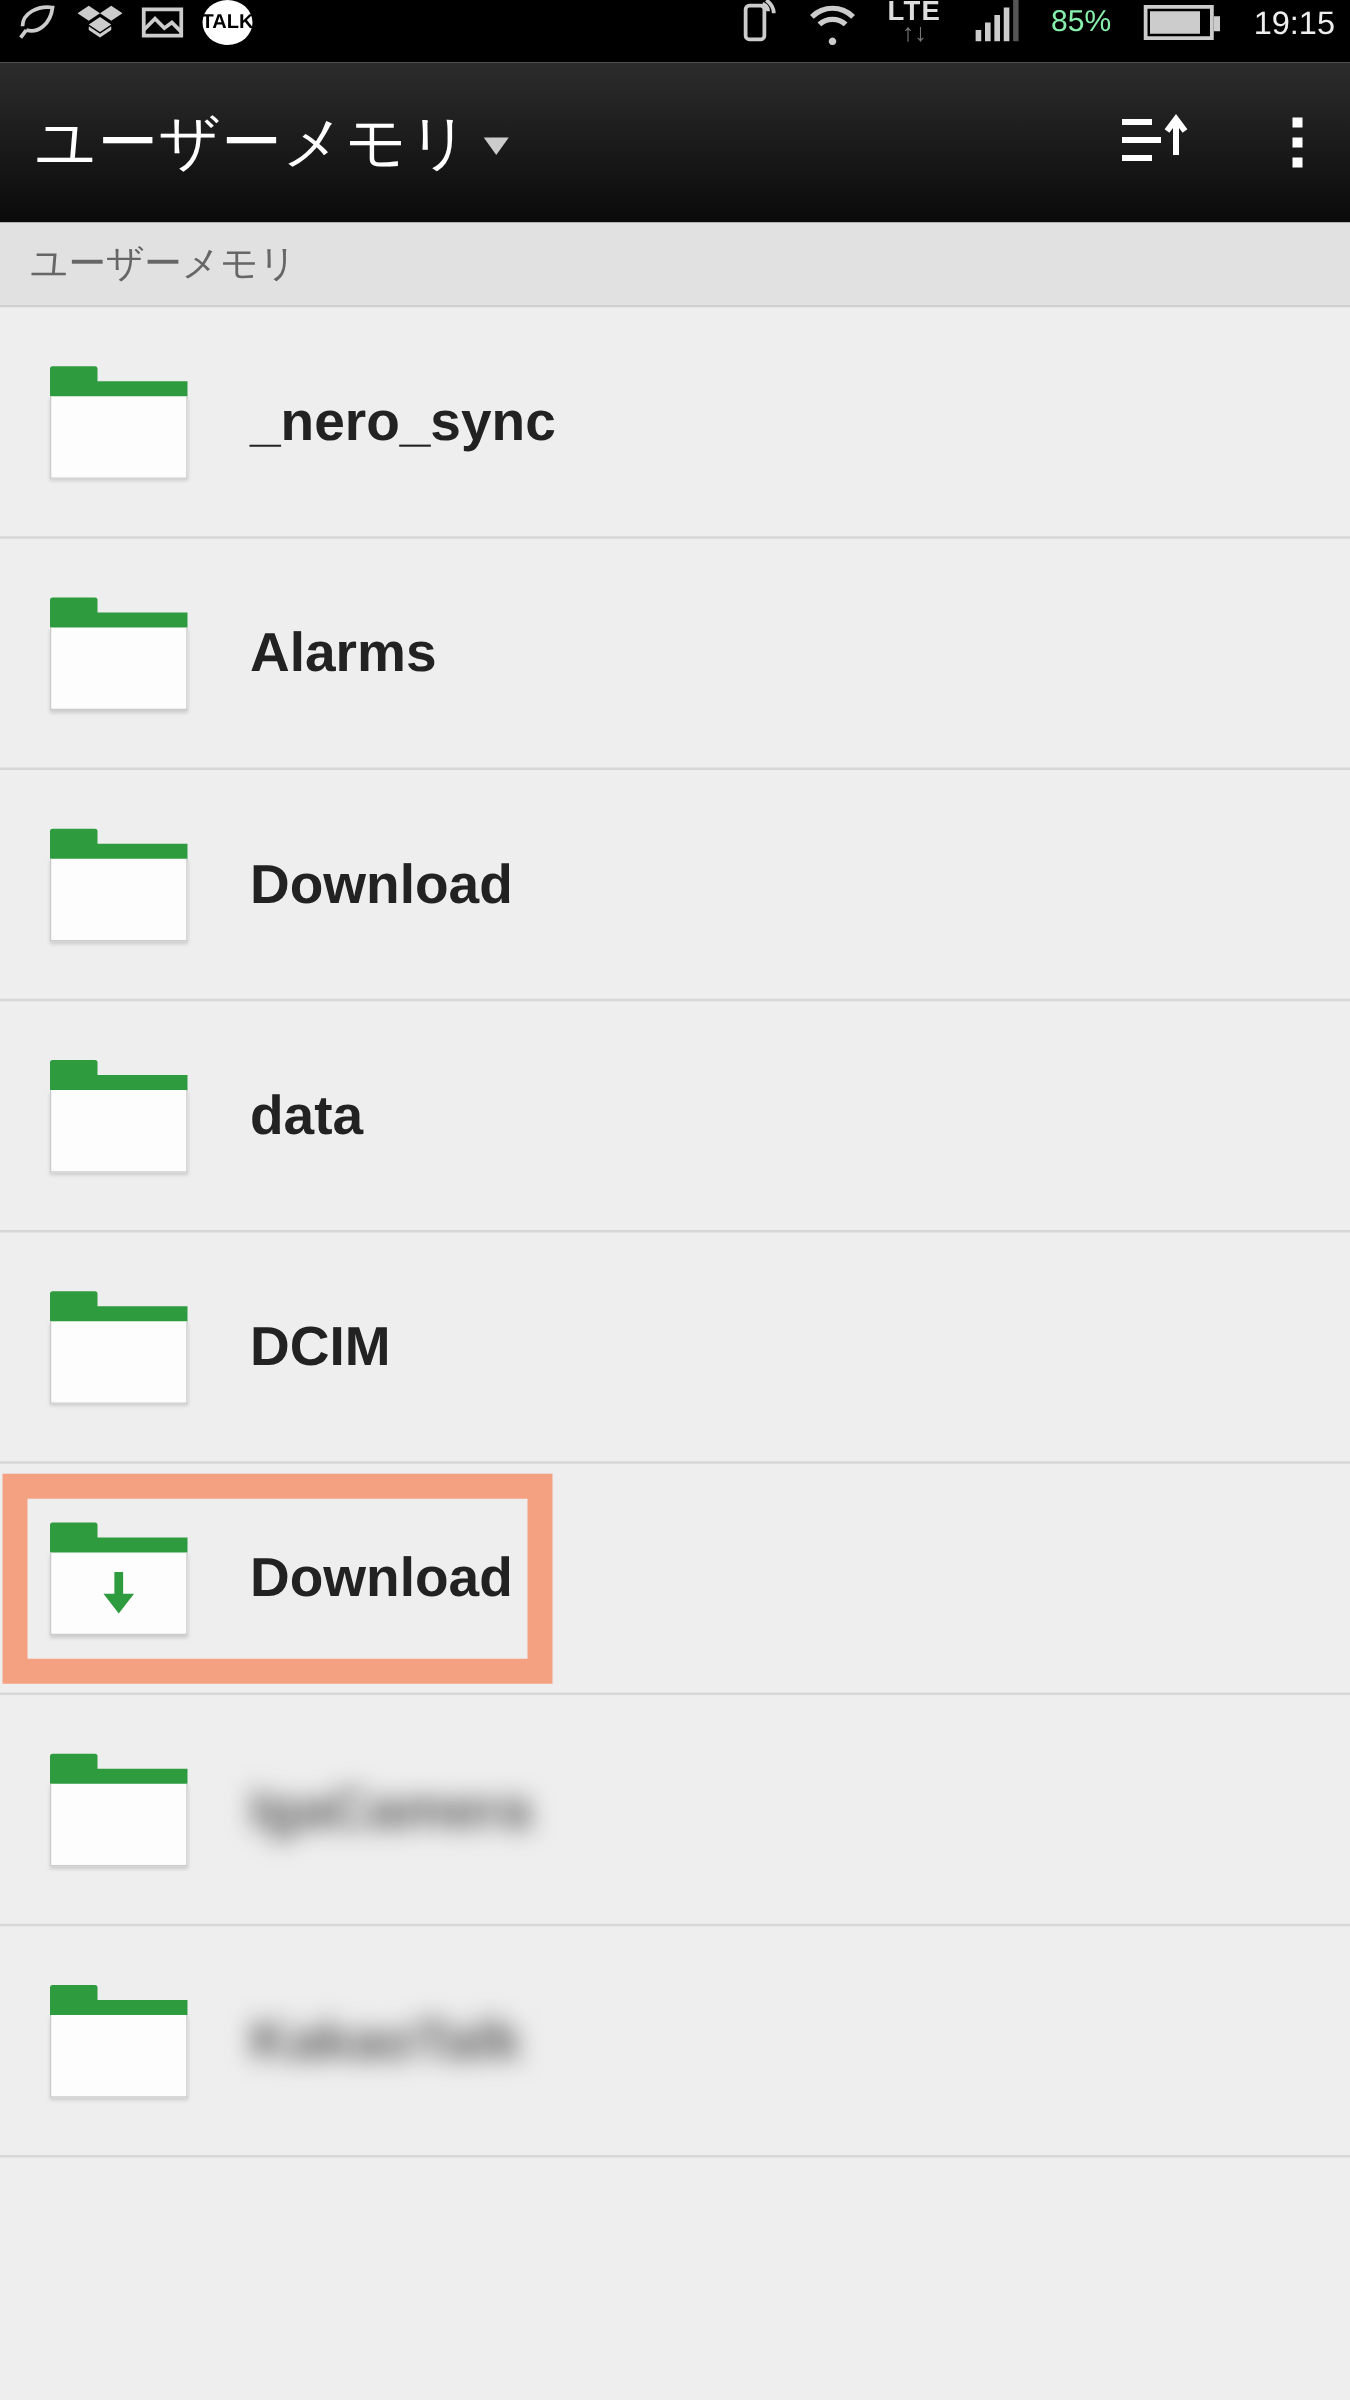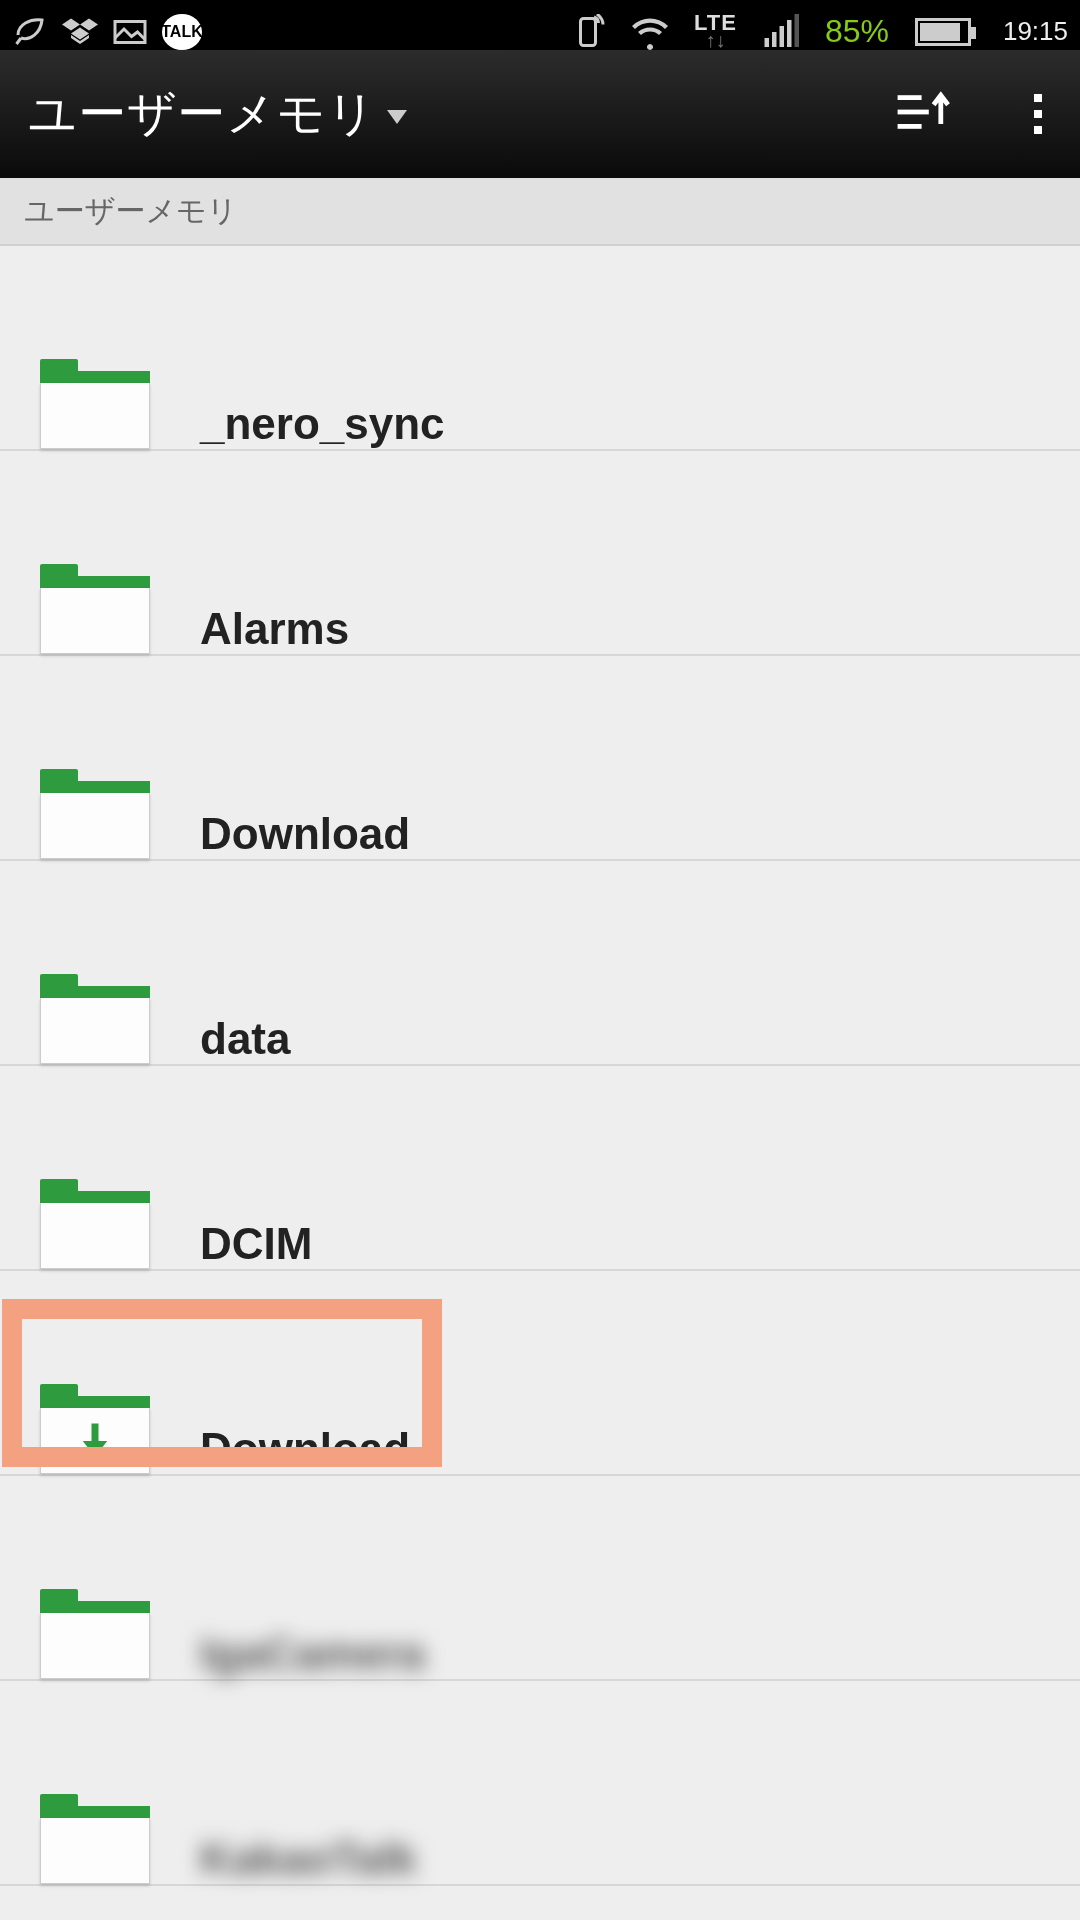--- a/index.html
+++ b/index.html
@@ -3,41 +3,41 @@
 <meta charset="utf-8">
 <style>
   * { margin: 0; padding: 0; box-sizing: border-box; }
   html, body { width: 1080px; height: 1920px; font-family: "Helvetica Neue", Arial, sans-serif; background: #eeeeee; overflow: hidden; }
   
   .status-bar {
     height: 50px;
     background: #000;
     color: #ddd;
     display: flex;
-    align-items: flex-end;
+    align-items: flex-start;
     padding: 0 12px;
     font-size: 30px;
   }
   .status-left { display: flex; gap: 14px; align-items: center; }
   .status-right { display: flex; gap: 26px; align-items: center; margin-left: auto; }
   .status-icon { width: 36px; height: 36px; display: flex; align-items: center; justify-content: center; }
   .talk-bubble {
     background: #fff; color: #000; border-radius: 50%; width: 40px; height: 36px;
     display: flex; align-items: center; justify-content: center; font-size: 16px; font-weight: bold;
     position: relative;
   }
   .talk-bubble::after { content:""; position:absolute; bottom:-6px; left:12px; border:6px solid transparent; border-top-color:#fff; }
   .lte-block { text-align: center; line-height: 0.85; }
   .lte-text { font-size: 22px; font-weight: bold; letter-spacing: 1px; }
   .lte-arrows { font-size: 20px; color: #777; }
   .batt-shell { width: 56px; height: 28px; border: 3px solid #ccc; position: relative; display: inline-block; vertical-align: middle; }
   .batt-shell::after { content:""; position:absolute; right:-8px; top:6px; width:5px; height:12px; background:#ccc; }
   .batt-fill { position:absolute; left:2px; top:2px; bottom:2px; width: 80%; background:#ccc; }
   .clock { font-size: 26px; color:#eee; margin-left: 6px; }
-  .batt-pct { font-size: 32px; color:#84cc16; }
+  .batt-pct { font-size: 24px; color:#86efac; }
   
   .action-bar {
     height: 128px;
     background: linear-gradient(#2c2c2c, #0a0a0a);
     color: #fff;
     display: flex;
     align-items: center;
     padding: 0 28px;
   }
   .title-wrap { display:flex; align-items:center; gap:10px; }
@@ -56,25 +56,24 @@
     padding: 0 24px;
     font-size: 30px;
     color: #666;
   }
   
   .file-list { background:#eee; }
   .folder-row {
     height: 185px;
     border-bottom: 2px solid #d7d7d7;
     display:flex;
-    align-items:flex-end;
+    align-items:center;
     padding: 0 40px;
     gap: 50px;
     position: relative;
-    margin-top: 20px;
   }
   .folder-icon { width: 110px; height: 90px; position: relative; flex-shrink:0; }
   .folder-tab { position:absolute; top:0; left:0; width:38px; height:14px; background:#2e9b3f; border-radius:2px 2px 0 0; }
   .folder-top { position:absolute; top:12px; left:0; right:0; height:14px; background:#2e9b3f; }
   .folder-body { position:absolute; top:24px; left:0; right:0; bottom:0; background:#fdfdfd; border:1px solid #ccc; border-top:none; box-shadow: 0 2px 3px rgba(0,0,0,0.15);}
   .dl-arrow { position:absolute; top:34px; left:0; right:0; display:flex; justify-content:center; }
   .dl-arrow svg { width:42px; height:46px; }
   .folder-name { font-size: 44px; font-weight: bold; color:#222; }
   .folder-name.blur { filter: blur(10px); color:#555; }
   

